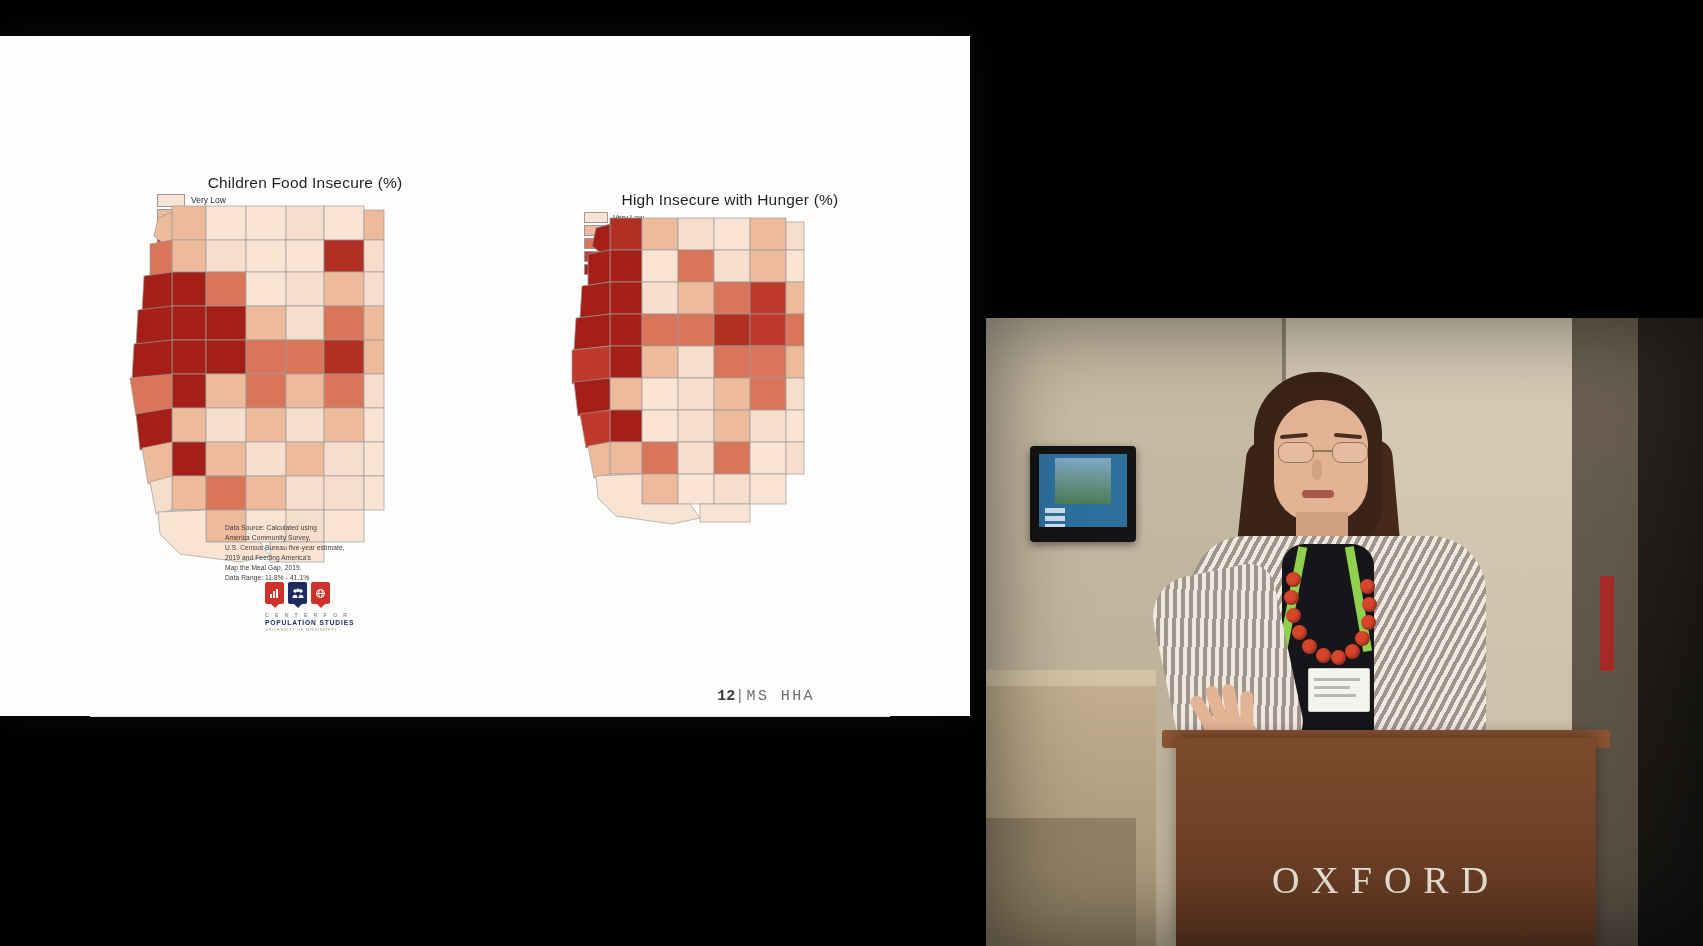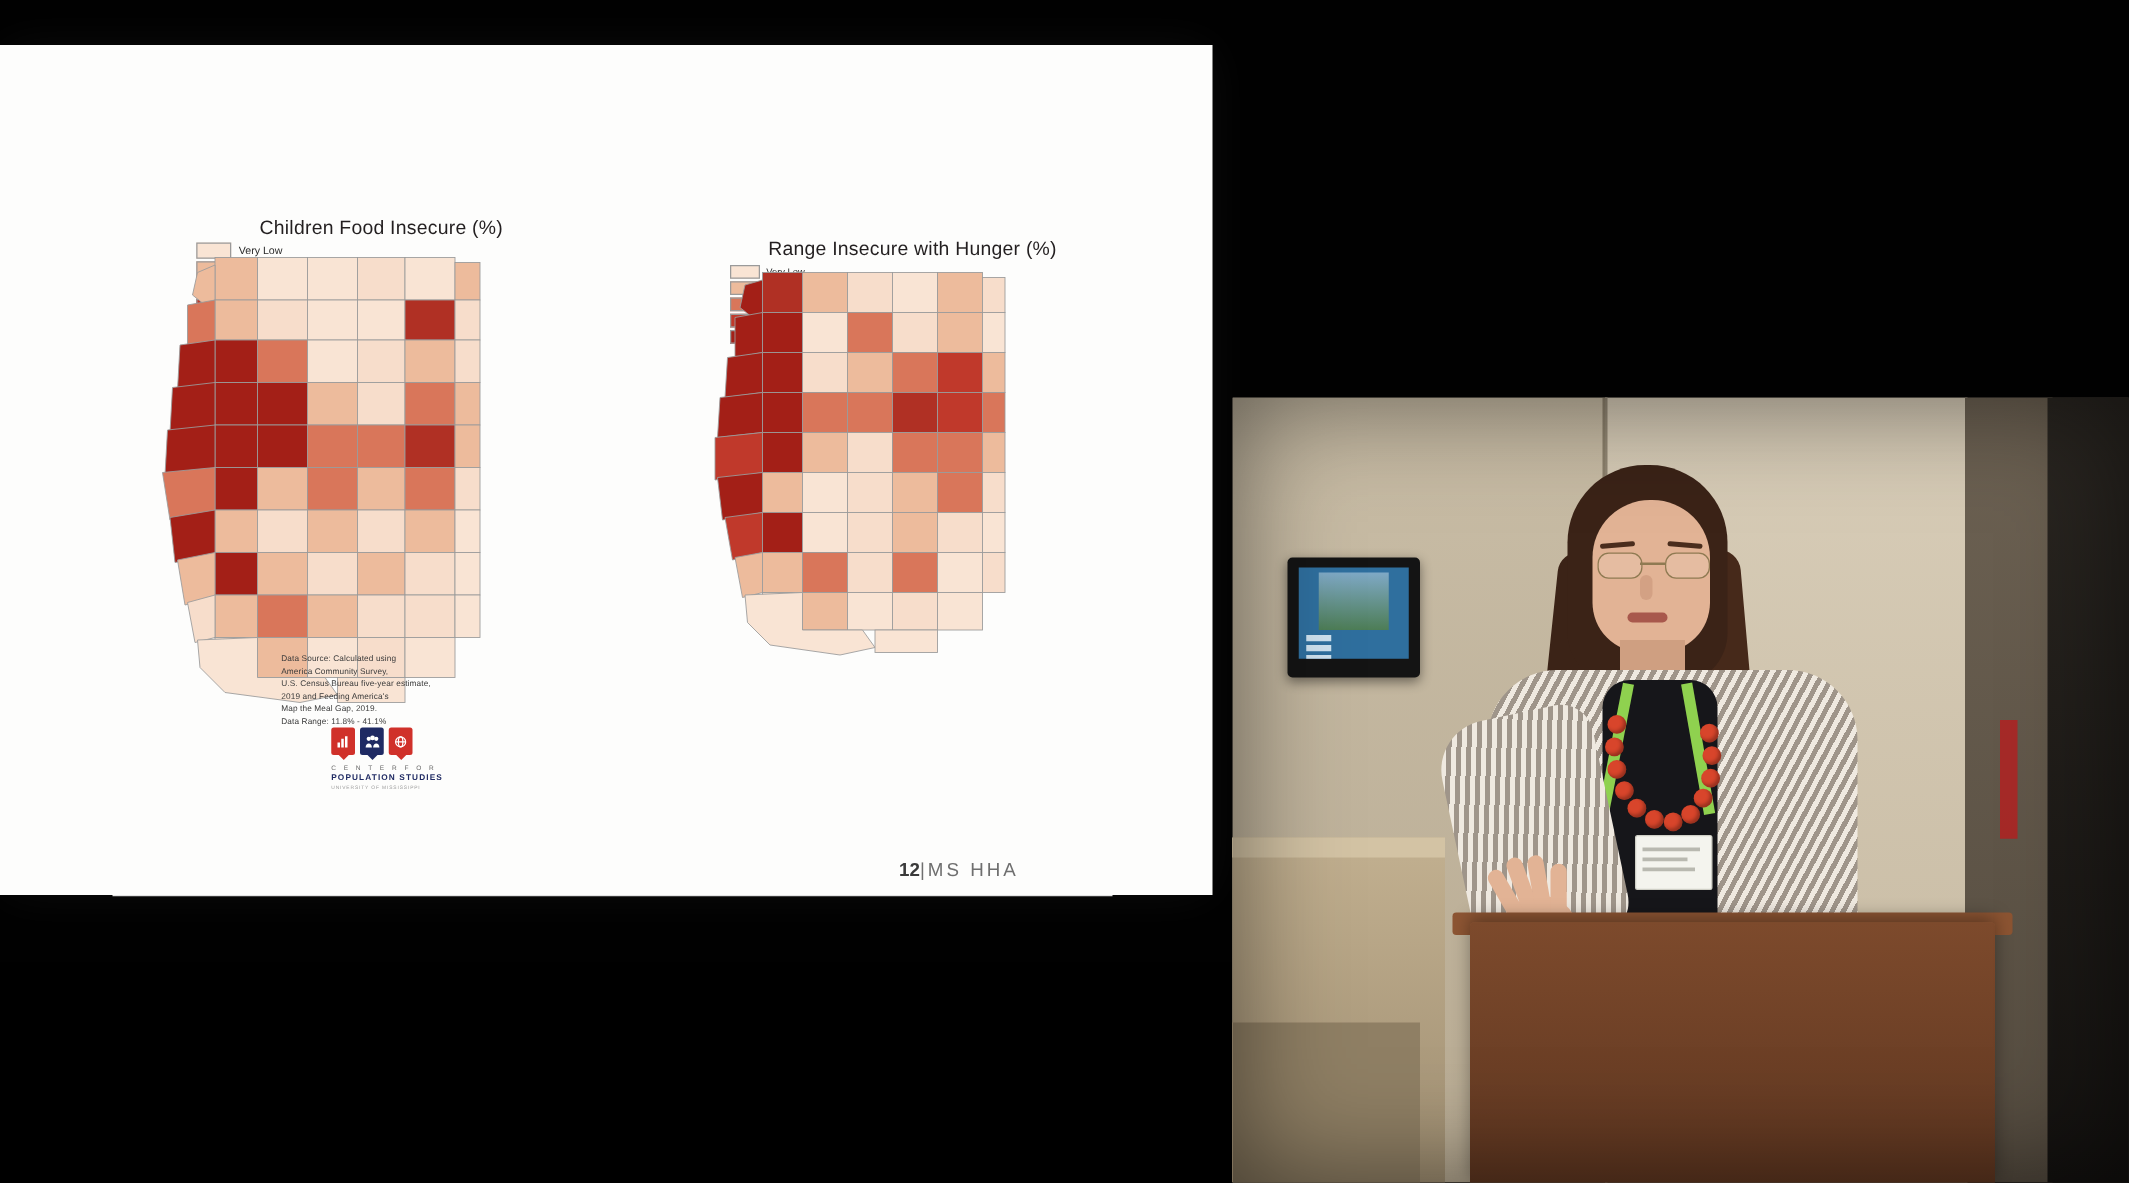--- a/index.html
+++ b/index.html
@@ -50,21 +50,21 @@
   .badge.red{background:#d0312a;color:#d0312a;}
   .badge.navy{background:#1f2a63;color:#1f2a63;}
   .badge svg{display:block;}
   .cps-text{margin-top:8px;}
   .cps-l1{font-size:5.2px;letter-spacing:2.4px;color:#6b6b6b;}
   .cps-l2{font-size:6.6px;letter-spacing:.9px;color:#1f2a63;font-weight:700;margin-top:1px;}
   .cps-l3{font-size:3.9px;letter-spacing:.7px;color:#9b9b9b;margin-top:1px;}
 
   
   .slide-rule{position:absolute;left:90px;top:680px;width:800px;height:1px;background:#e3e3e3;}
-  .slide-footer{position:absolute;right:155px;top:652px;font-family:Liberation Sans, sans-serif;
+  .slide-footer{position:absolute;right:155px;top:652px;font-family:Liberation Mono, monospace;
                 font-size:15px;color:#6f6f6f;letter-spacing:2.4px;}
   .slide-footer b{color:#3a3a3a;font-weight:700;letter-spacing:0;}
 
   
   .photo{position:absolute;left:986px;top:318px;width:717px;height:628px;overflow:hidden;background:#2a2622;}
   .wall-a{position:absolute;left:0;top:0;width:300px;height:628px;background:linear-gradient(180deg,#c9bda6,#b8ab93);}
   .wall-b{position:absolute;left:298px;top:0;width:290px;height:628px;background:linear-gradient(180deg,#d8cdb8,#c6b9a1);}
   .wall-c{position:absolute;left:586px;top:0;width:70px;height:628px;background:linear-gradient(180deg,#6d6253,#544b3f);}
   .wall-d{position:absolute;left:652px;top:0;width:65px;height:628px;background:linear-gradient(180deg,#2b2722,#141210);}
   .wall-seam{position:absolute;left:296px;top:0;width:4px;height:628px;background:rgba(90,78,60,.55);}
@@ -296,21 +296,21 @@
           <div class="cps-text">
             <div class="cps-l1">C E N T E R   F O R</div>
             <div class="cps-l2">POPULATION STUDIES</div>
             <div class="cps-l3">UNIVERSITY OF MISSISSIPPI</div>
           </div>
         </div>
       </div>
 
       <div class="map-panel map-right">
 
-        <div class="map-title">Range Insecure with Hunger (%)</div>
+        <div class="map-title">High Insecure with Hunger (%)</div>
 
         <div class="legend">
           <div class="legend-row">
             <span class="swatch" style="background:#f9e4d4"></span>
             <span class="legend-label">Very Low</span>
           </div>
           <div class="legend-row">
             <span class="swatch" style="background:#edbb9c"></span>
             <span class="legend-label">Low</span>
           </div>
@@ -533,17 +533,18 @@
         <span class="finger f2"></span>
         <span class="finger f3"></span>
         <span class="finger f4"></span>
       </div>
     </div>
 
     <div class="podium-top"></div>
     <div class="podium">
       
     </div>
+    <div class="podium-word">OXFORD</div>
 
     <div class="vignette"></div>
   </div>
 
 </div>
 
 </body></html>

